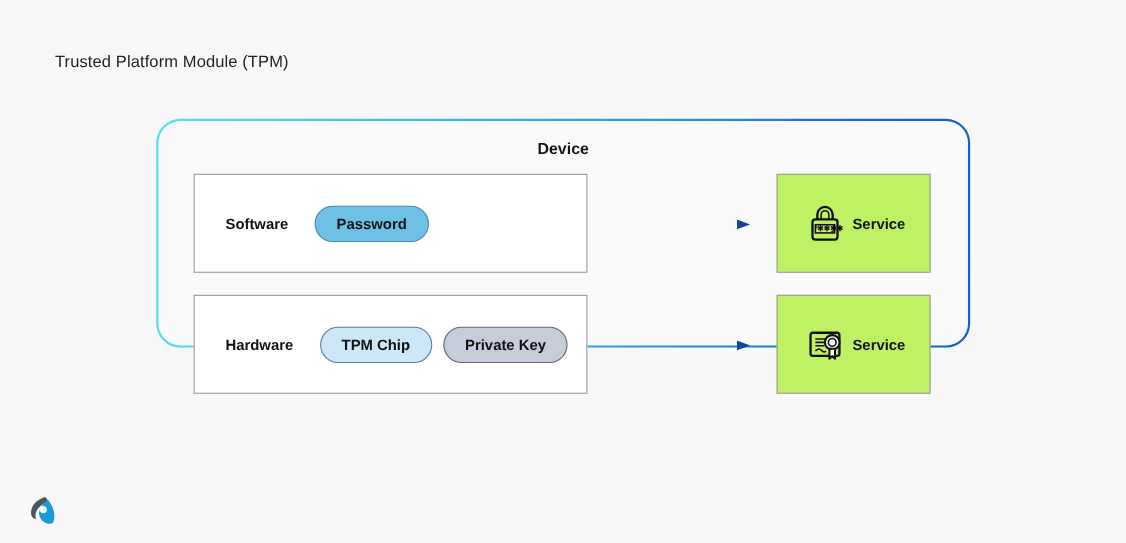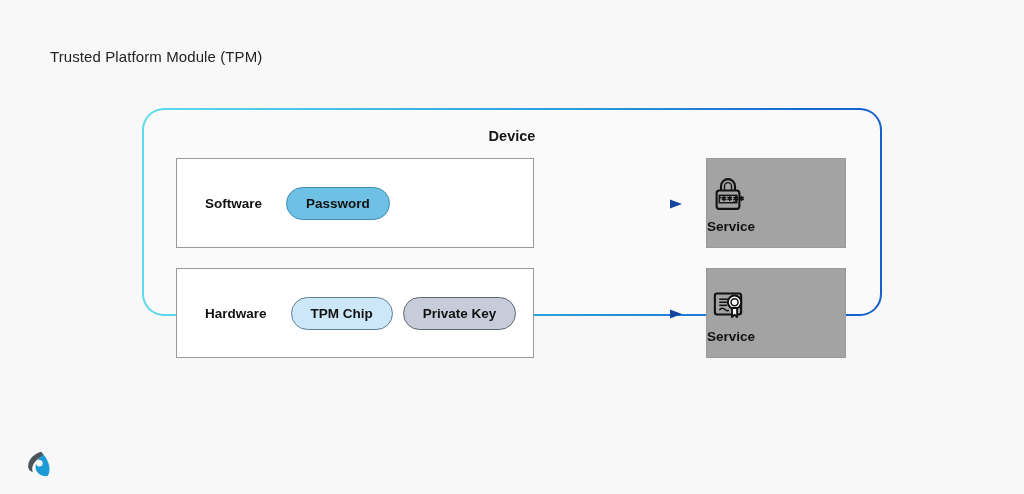--- a/index.html
+++ b/index.html
@@ -115,25 +115,26 @@
   }
   #arrow-software { top: 198px; }
   #arrow-hardware { top: 308px; }
 
   
   .service-box {
     position: absolute;
     left: 706px;
     width: 140px;
     height: 90px;
-    background: #a3a3a3;
+    background: #bef264;
     border: 1px solid #9a9a9a;
     box-sizing: border-box;
     display: flex;
-    flex-direction: column;
+    flex-direction: row;
+    align-items: center;
     justify-content: center;
     gap: 4px;
   }
   #service-password { top: 158px; }
   #service-cert     { top: 268px; }
 
   .service-icon { width: 42px; height: 42px; display: block; }
   .service-label {
     font-size: 13.5px;
     font-weight: bold;

